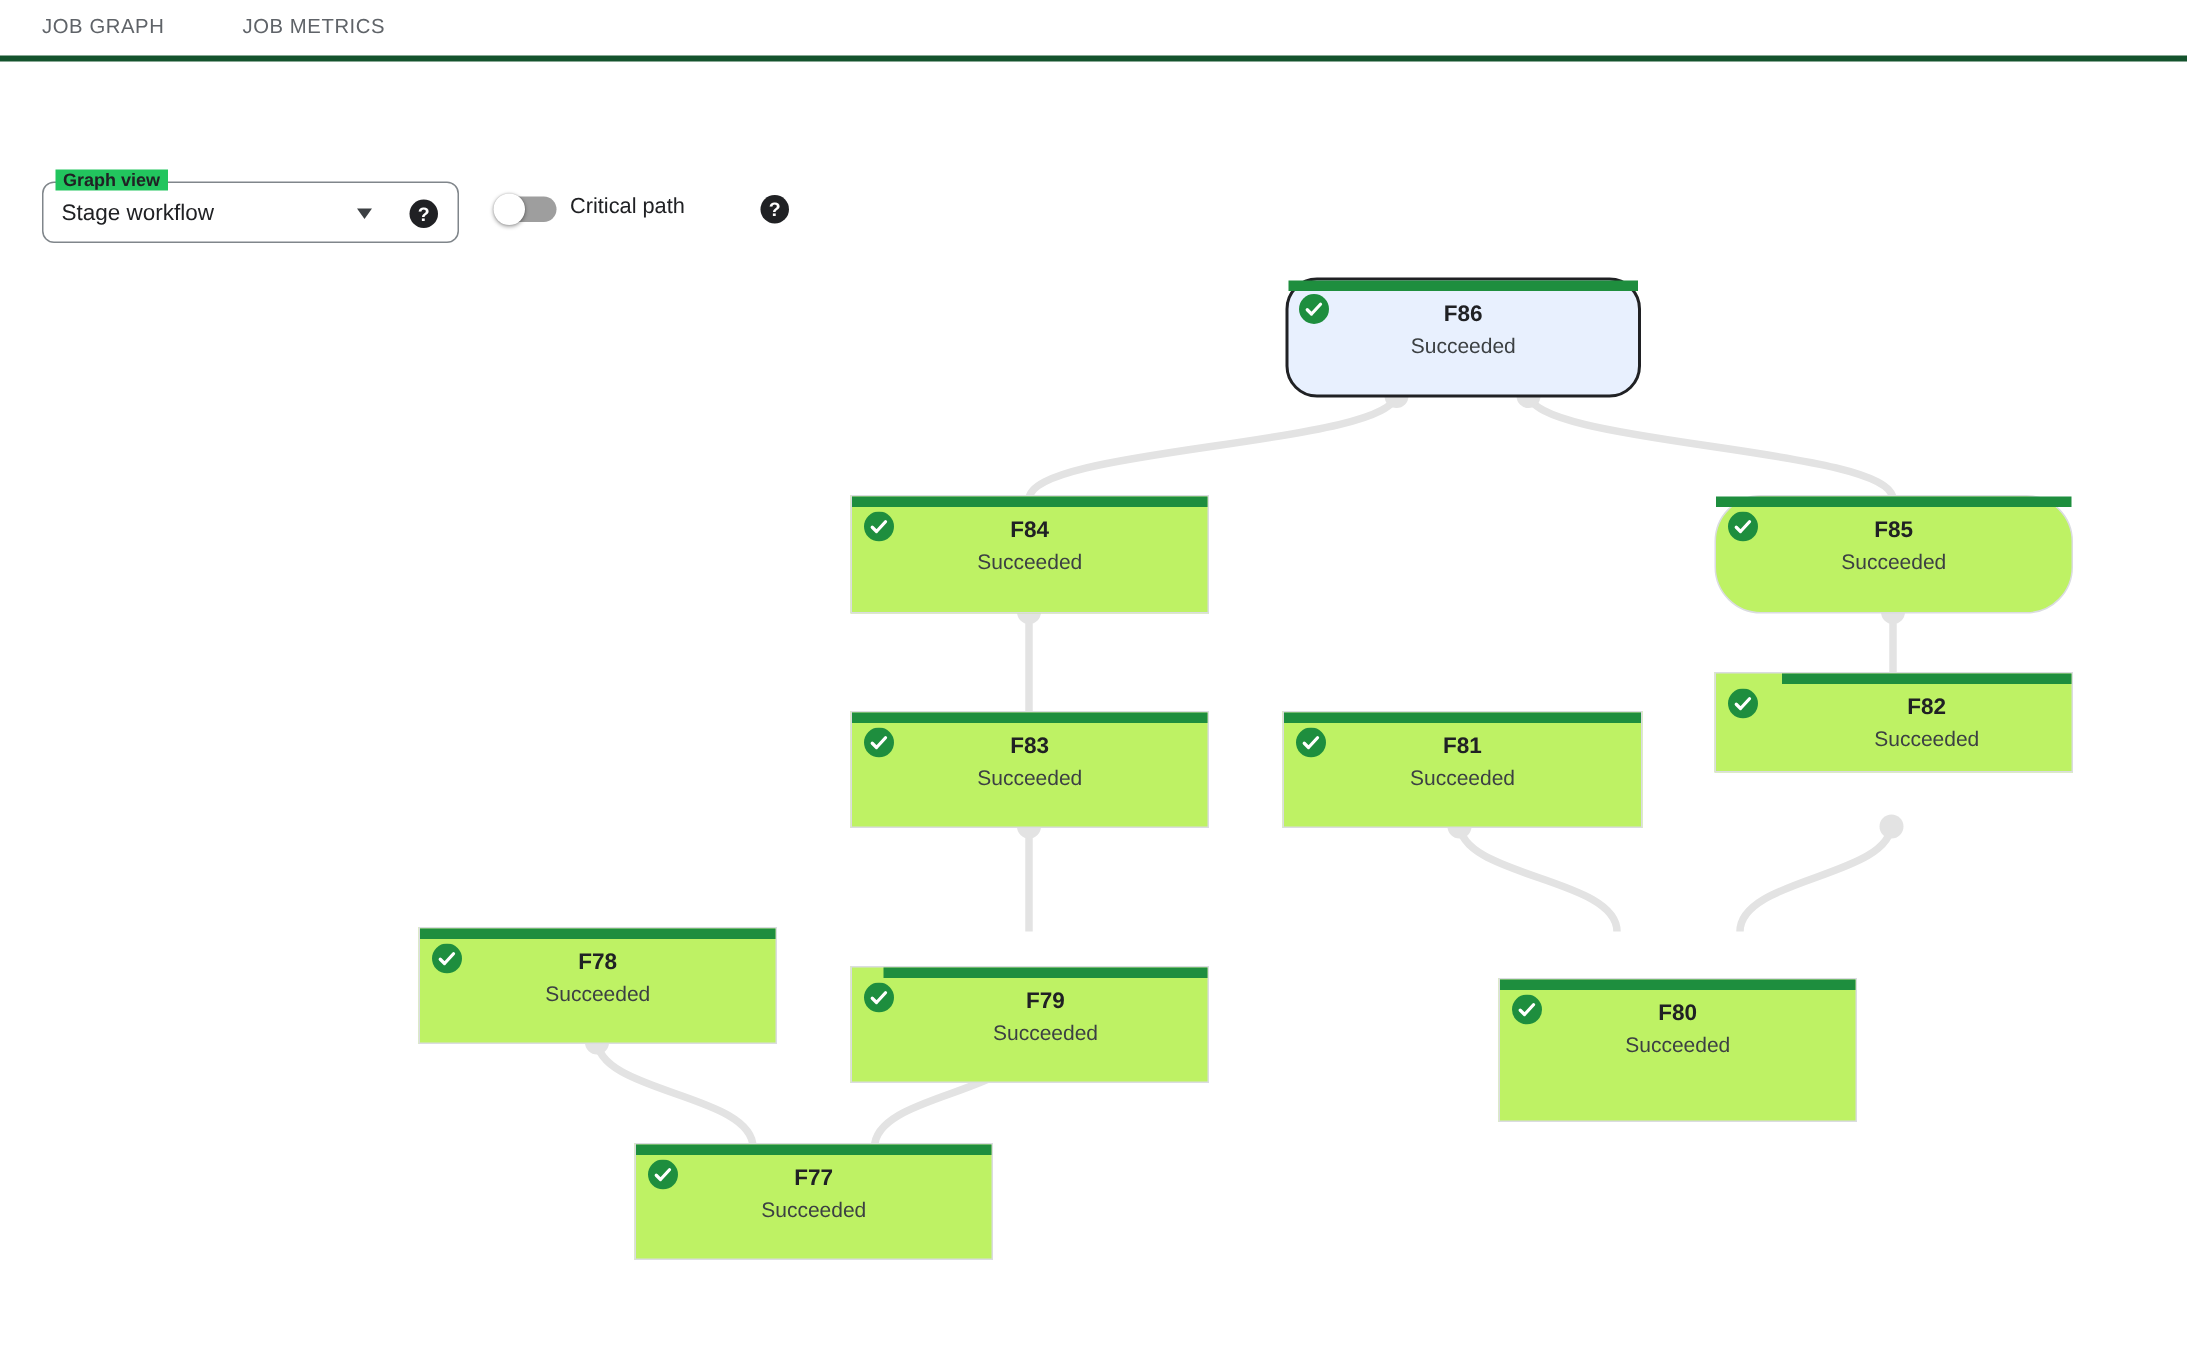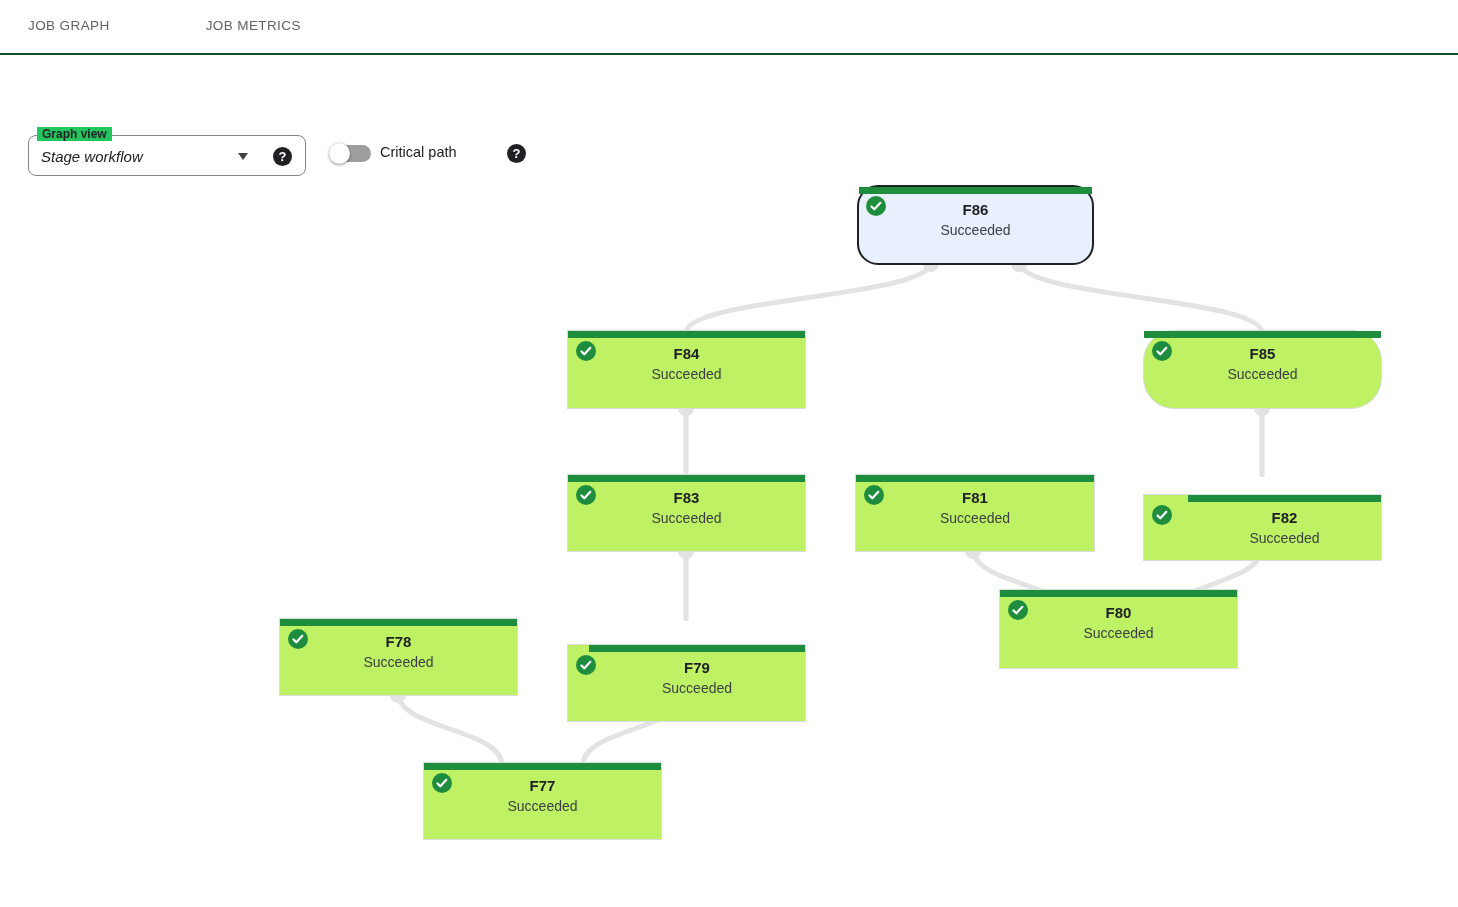--- a/index.html
+++ b/index.html
@@ -20,25 +20,24 @@
     background:#fff;
     font-family:"Liberation Sans", sans-serif;
     overflow:hidden;
   }
 
   
   .tabbar{
     position:relative;
     z-index:3;
     display:flex;
-    height:55px;
+    height:41px;
     padding-left:2px;
     background:#fff;
-    border-bottom:2px solid #14532d;
-    gap:44px;
+    border-bottom:4px solid #14532d;
   }
   .tab{
     display:flex;
     align-items:center;
     padding:0 26px;
     font-size:13.5px;
     font-weight:500;
     letter-spacing:.4px;
     color:var(--txt-gray);
     border-bottom:3px solid transparent;
@@ -74,21 +73,20 @@
     font-weight:700;
     color:var(--txt-dark);
     line-height:14px;
   }
   .gv-value{
     position:absolute;
     left:12px; top:50%;
     transform:translateY(-50%);
     font-size:15px;
     color:var(--txt-dark);
-    font-style:italic;
   }
   .caret{
     position:absolute;
     right:57px; top:17px;
     width:0;height:0;
     border-left:5.5px solid transparent;
     border-right:5.5px solid transparent;
     border-top:7px solid #3c4043;
   }
   .help{
@@ -274,21 +272,21 @@
     <div class="node-bar"></div>
     <span class="node-check">
       <svg viewBox="0 0 24 24">
         <circle cx="12" cy="12" r="12" style="fill:var(--green)"></circle>
         <path d="M6.6 12.6l3.4 3.4 7.2-7.8" fill="none" stroke="#fff" stroke-width="2.6" stroke-linecap="round" stroke-linejoin="round"></path>
       </svg>
     </span>
     <div class="node-title">F81</div>
     <div class="node-status">Succeeded</div>
   </div>
-      <div class="node" style="left: 1143px; top: 494px; width: 239px; height: 67px; padding-left: 44px;">
+      <div class="node" style="left: 1143px; top: 448px; width: 239px; height: 67px; padding-left: 44px;">
     <div class="node-bar"></div>
     <span class="node-check">
       <svg viewBox="0 0 24 24">
         <circle cx="12" cy="12" r="12" style="fill:var(--green)"></circle>
         <path d="M6.6 12.6l3.4 3.4 7.2-7.8" fill="none" stroke="#fff" stroke-width="2.6" stroke-linecap="round" stroke-linejoin="round"></path>
       </svg>
     </span>
     <div class="node-title">F82</div>
     <div class="node-status">Succeeded</div>
   </div>
@@ -307,21 +305,21 @@
     <div class="node-bar"></div>
     <span class="node-check">
       <svg viewBox="0 0 24 24">
         <circle cx="12" cy="12" r="12" style="fill:var(--green)"></circle>
         <path d="M6.6 12.6l3.4 3.4 7.2-7.8" fill="none" stroke="#fff" stroke-width="2.6" stroke-linecap="round" stroke-linejoin="round"></path>
       </svg>
     </span>
     <div class="node-title">F79</div>
     <div class="node-status">Succeeded</div>
   </div>
-      <div class="node" style="left: 999px; top: 589px; width: 239px; height: 80px;">
+      <div class="node" style="left: 999px; top: 652px; width: 239px; height: 96px;">
     <div class="node-bar"></div>
     <span class="node-check">
       <svg viewBox="0 0 24 24">
         <circle cx="12" cy="12" r="12" style="fill:var(--green)"></circle>
         <path d="M6.6 12.6l3.4 3.4 7.2-7.8" fill="none" stroke="#fff" stroke-width="2.6" stroke-linecap="round" stroke-linejoin="round"></path>
       </svg>
     </span>
     <div class="node-title">F80</div>
     <div class="node-status">Succeeded</div>
   </div>

